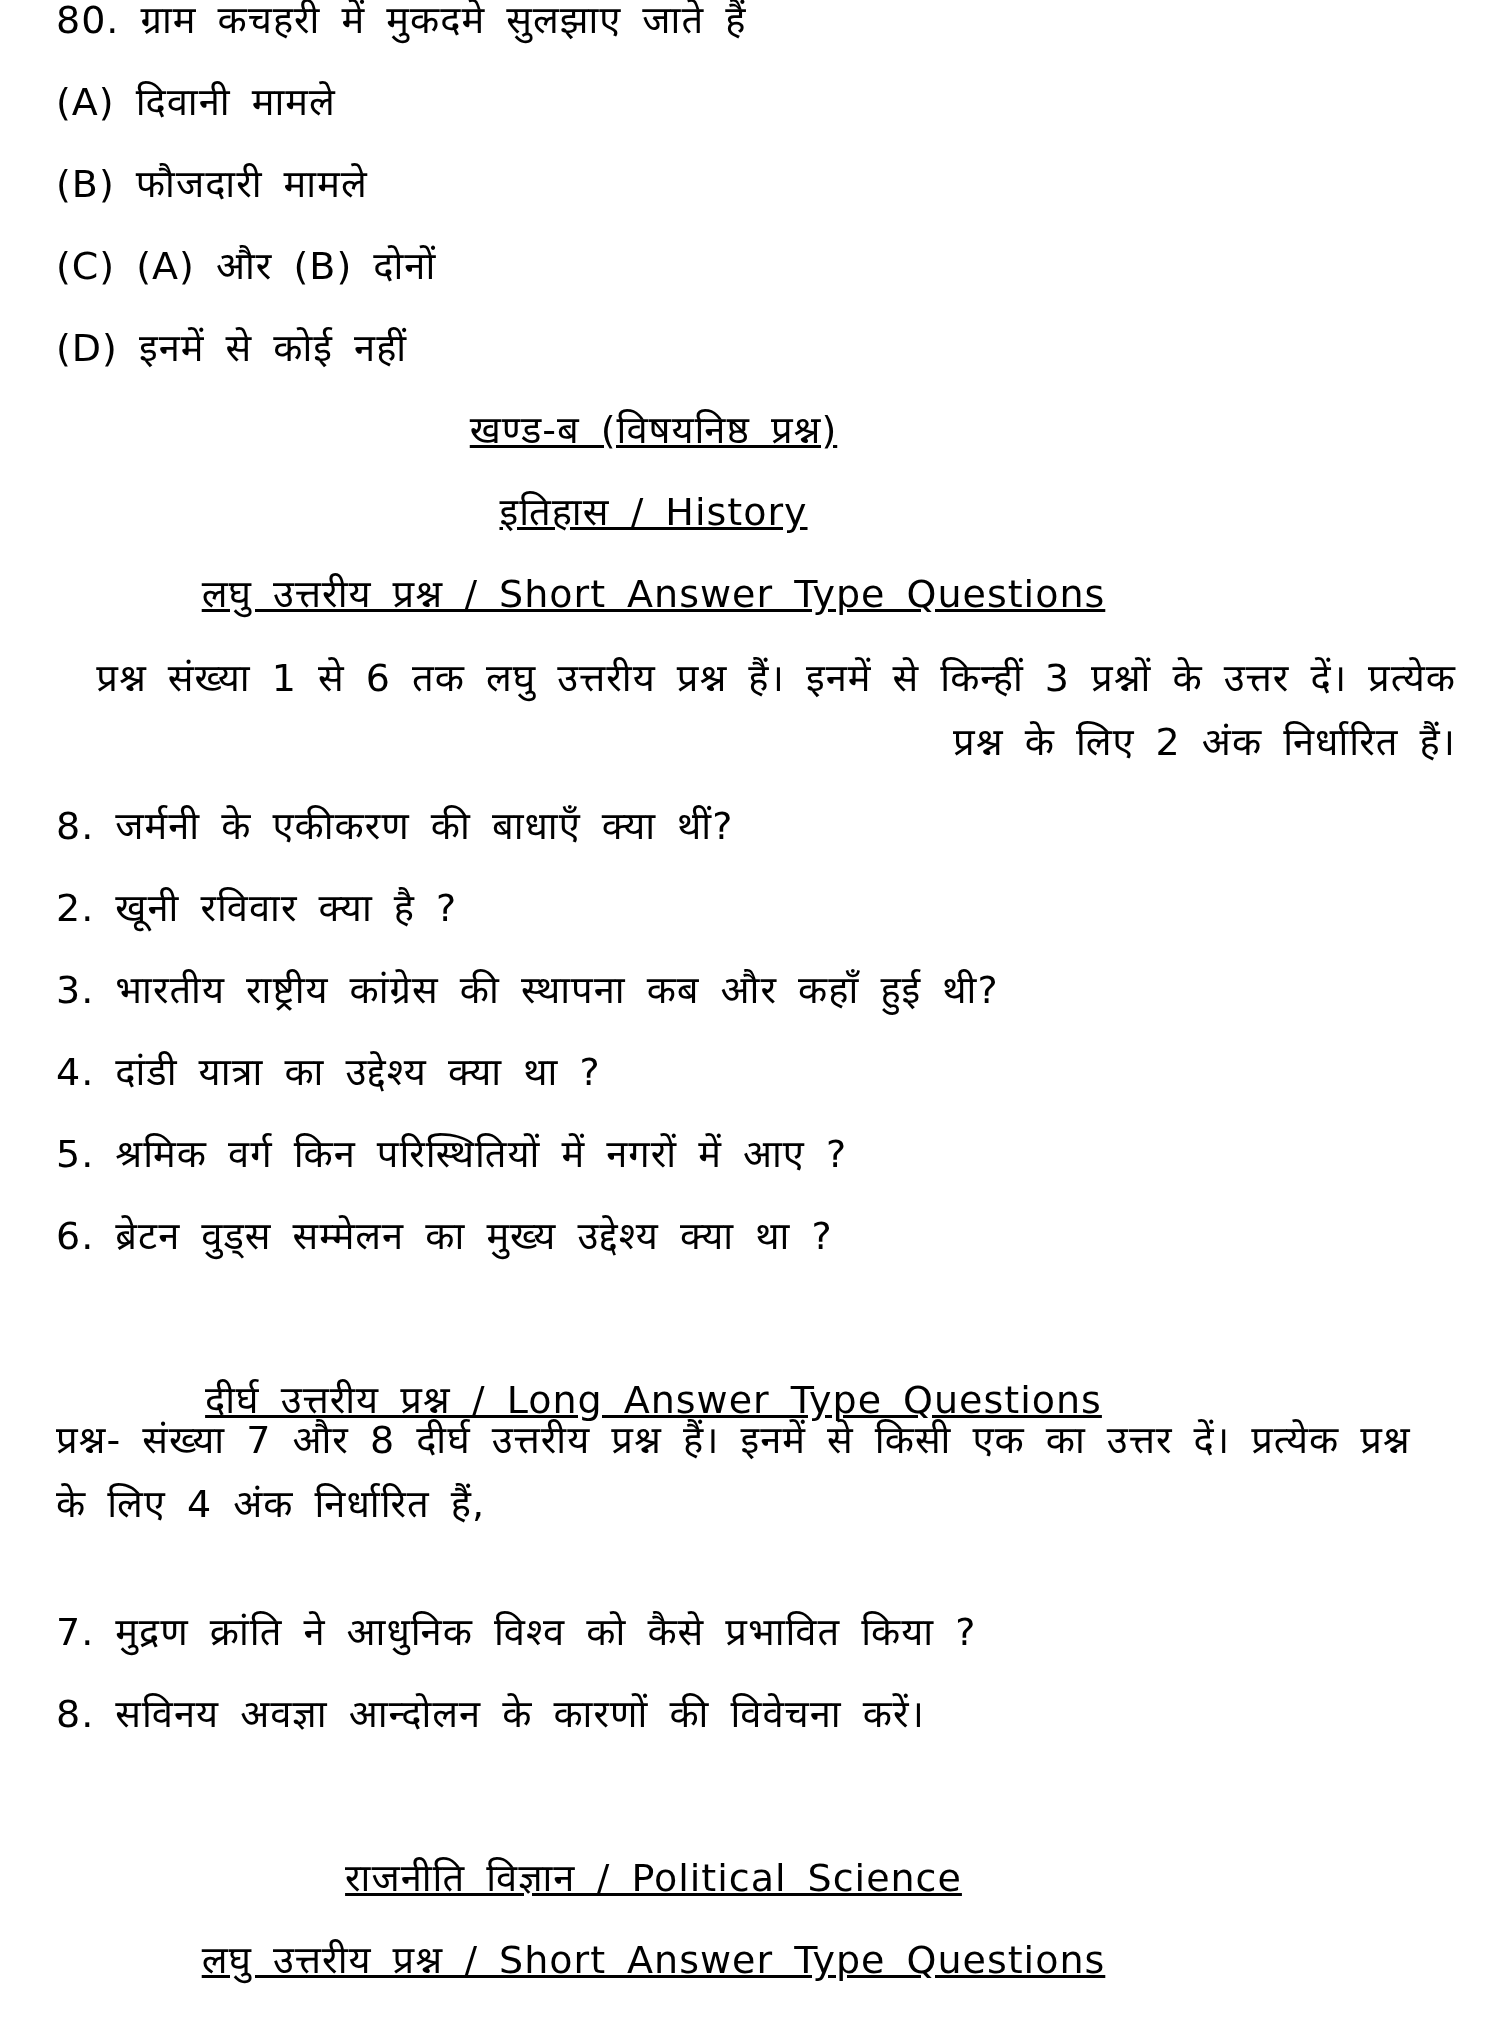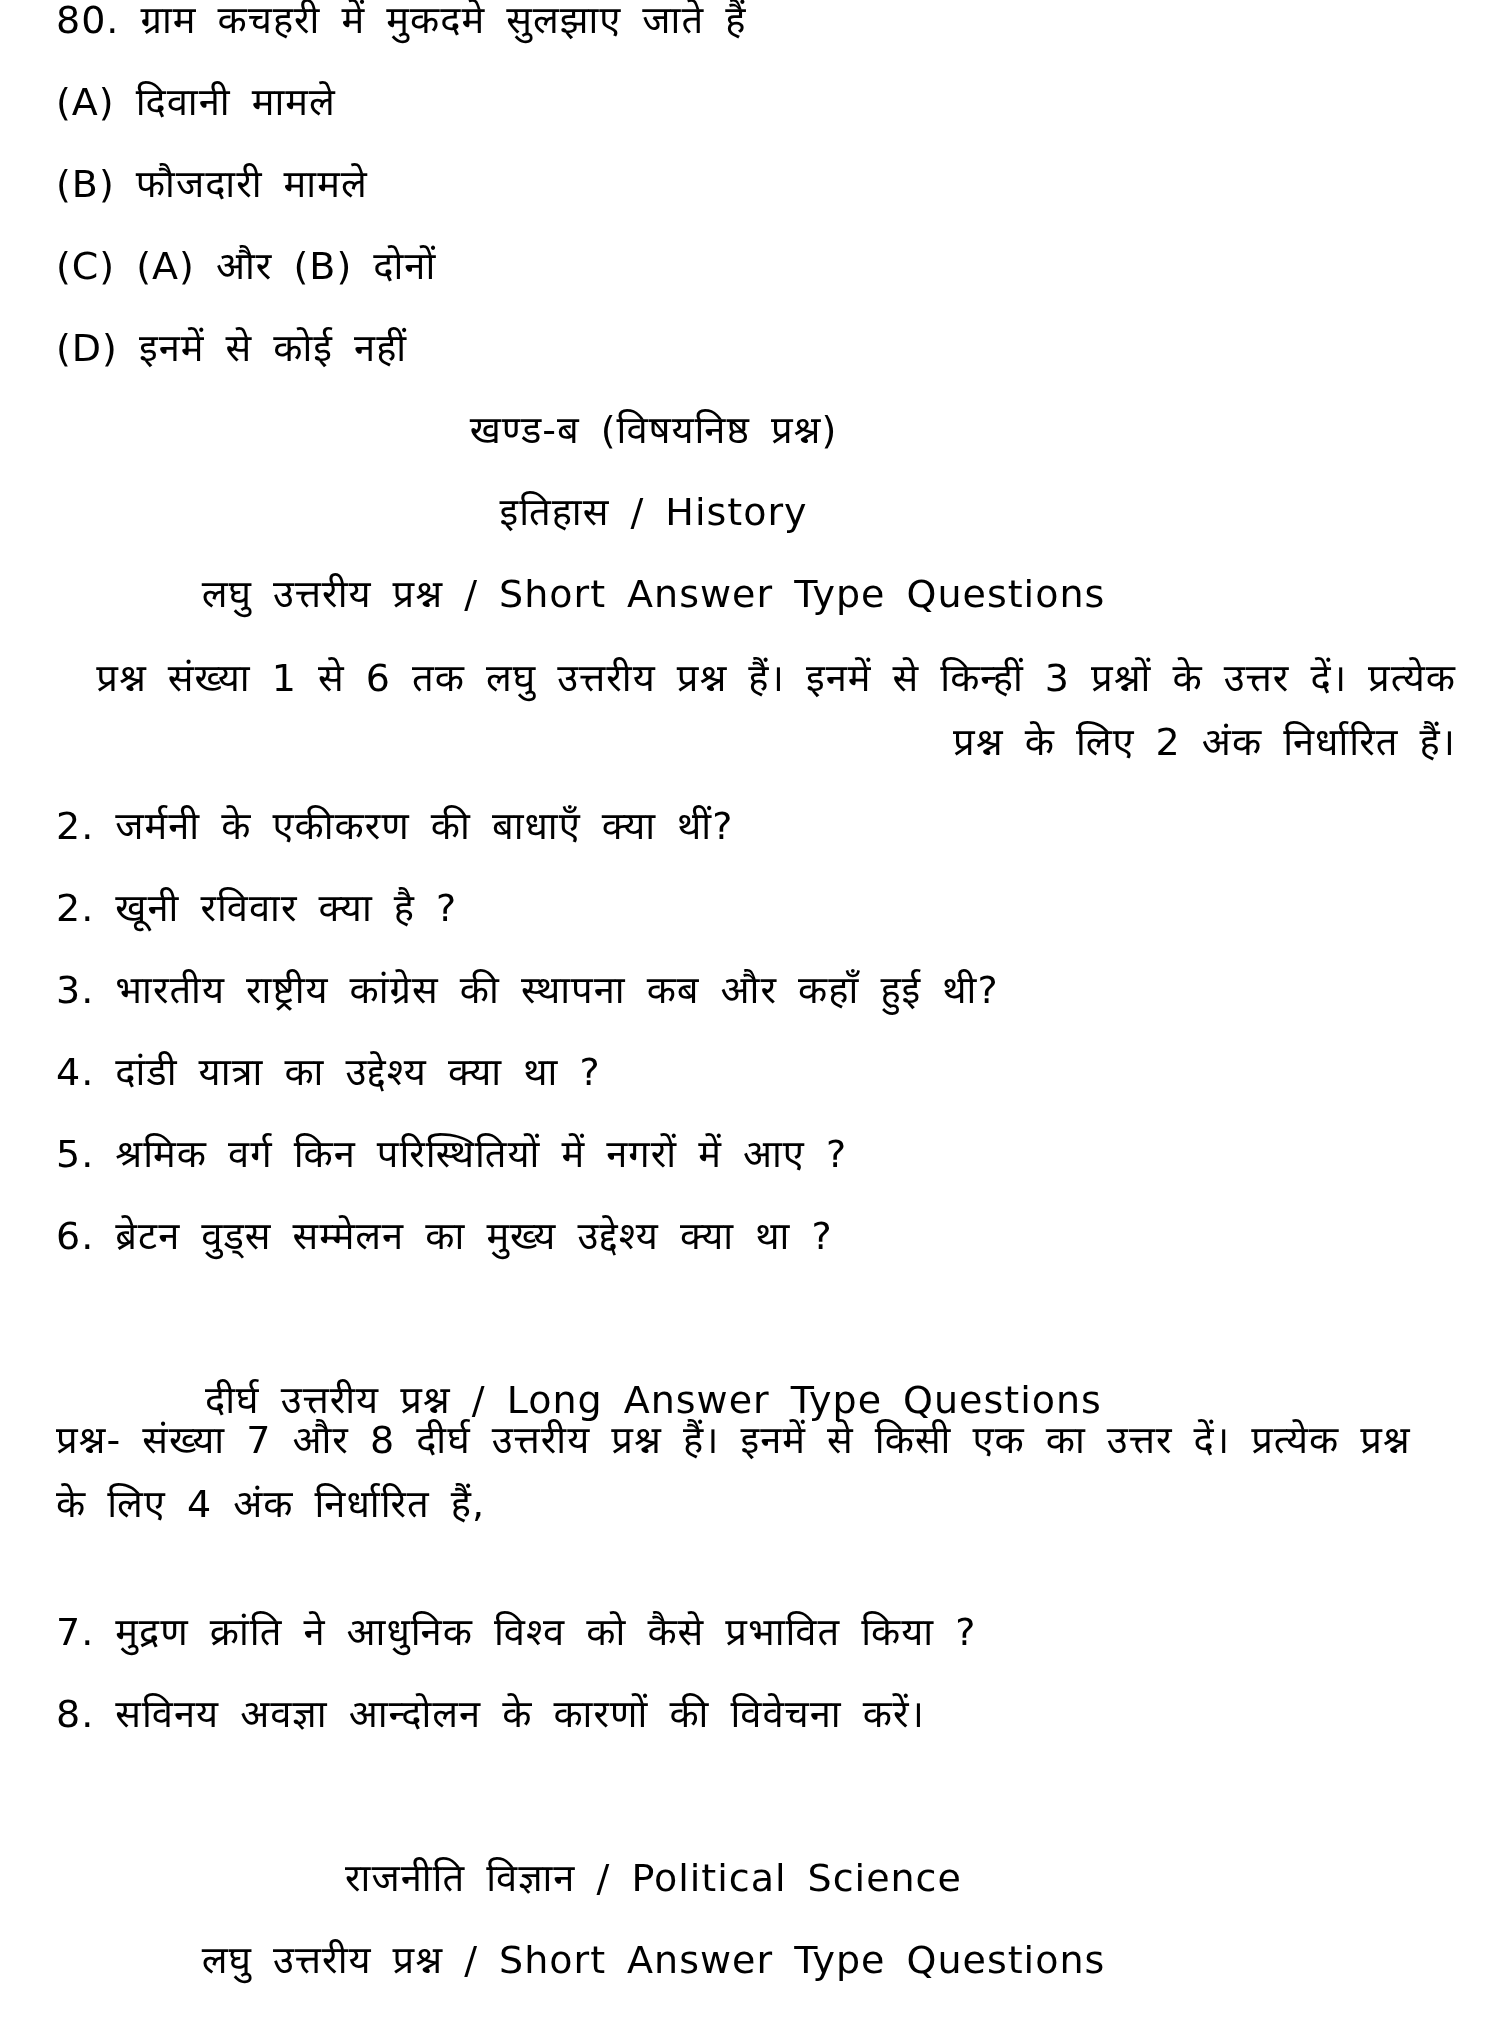--- a/index.html
+++ b/index.html
@@ -21,20 +21,21 @@
     font-size: 38px;
     line-height: 48px;
     white-space: nowrap;
     letter-spacing: 1px;
     word-spacing: 8px;
   }
   .center {
     left: 0;
     width: 1307px;
     text-align: center;
+    text-decoration: underline;
   }
   .para {
     position: absolute;
     left: 56px;
     width: 1400px;
     font-size: 38px;
     line-height: 64px;
     letter-spacing: 1px;
     word-spacing: 8px;
   }
@@ -48,21 +49,21 @@
 <div class="line" style="top:242px;">(C) (A) और (B) दोनों</div>
 <div class="line" style="top:324px;">(D) इनमें से कोई नहीं</div>
 
 <div class="line center" style="top:406px;">खण्ड-ब (विषयनिष्ठ प्रश्न)</div>
 
 <div class="line center" style="top:488px;">इतिहास / History</div>
 <div class="line center" style="top:570px;">लघु उत्तरीय प्रश्न / Short Answer Type Questions</div>
 
 <div class="para" style="top:646px;text-align:right;">प्रश्न संख्या 1 से 6 तक लघु उत्तरीय प्रश्न हैं। इनमें से किन्हीं 3 प्रश्नों के उत्तर दें। प्रत्येक प्रश्न के लिए 2 अंक निर्धारित हैं।</div>
 
-<div class="line" style="top:802px;">2. जर्मनी के एकीकरण की बाधाएँ क्या थीं?</div>
+<div class="line" style="top:802px;">8. जर्मनी के एकीकरण की बाधाएँ क्या थीं?</div>
 <div class="line" style="top:884px;">2. खूनी रविवार क्या है ?</div>
 <div class="line" style="top:966px;">3. भारतीय राष्ट्रीय कांग्रेस की स्थापना कब और कहाँ हुई थी?</div>
 <div class="line" style="top:1048px;">4. दांडी यात्रा का उद्देश्य क्या था ?</div>
 <div class="line" style="top:1130px;">5. श्रमिक वर्ग किन परिस्थितियों में नगरों में आए ?</div>
 <div class="line" style="top:1212px;">6. ब्रेटन वुड्स सम्मेलन का मुख्य उद्देश्य क्या था ?</div>
 
 <div class="line center" style="top:1376px;">दीर्घ उत्तरीय प्रश्न / Long Answer Type Questions</div>
 
 <div class="para" style="top:1408px;">प्रश्न- संख्या 7 और 8 दीर्घ उत्तरीय प्रश्न हैं। इनमें से किसी एक का उत्तर दें। प्रत्येक प्रश्न के लिए 4 अंक निर्धारित हैं,</div>
 

